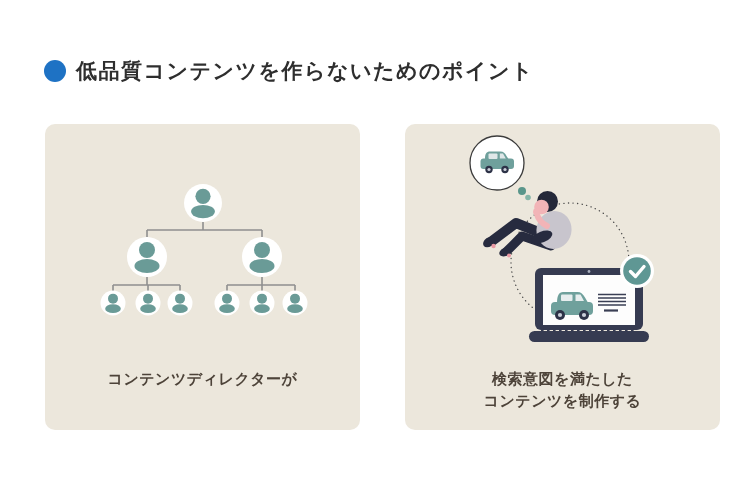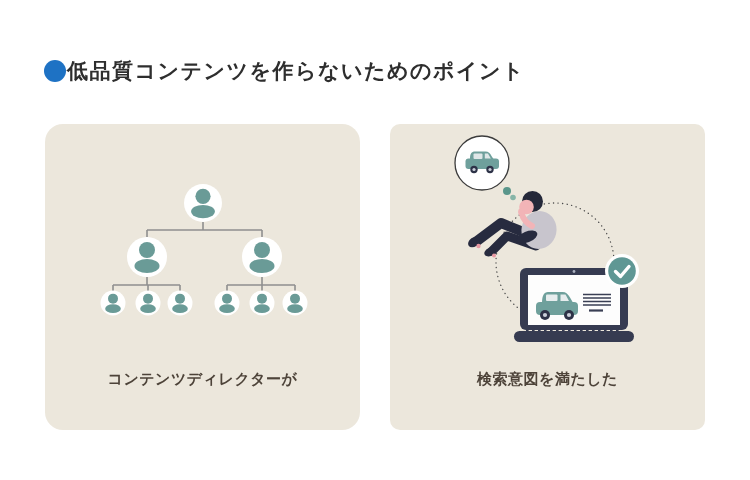--- a/index.html
+++ b/index.html
@@ -21,32 +21,32 @@
   html,body{width:750px;height:480px;}
   body{
     background:var(--bg);
     font-family:"Liberation Sans","DejaVu Sans",sans-serif;
     position:relative;
     overflow:hidden;
   }
   .page{position:relative;width:750px;height:480px;}
   .header{
     position:absolute;left:44px;top:58px;
-    display:flex;align-items:center;gap:1px;
+    display:flex;align-items:center;gap:10px;
   }
   .title{
     font-size:21px;font-weight:bold;color:var(--title);
     letter-spacing:1.5px;line-height:1.2;
   }
   .card{
     position:absolute;top:124px;width:315px;height:306px;
     background:var(--card-bg);border-radius:10px;
   }
-  .card.left{left:45px;border-radius:18px;}
-  .card.right{left:390px;}
+  .card.left{left:45px;}
+  .card.right{left:405px;}
   .illustration{position:absolute;inset:0;width:315px;height:306px;}
   .caption{
     position:absolute;left:0;right:0;top:244px;
     text-align:center;font-size:15px;font-weight:bold;
     color:var(--caption);line-height:22px;letter-spacing:0.5px;
   }
 </style>
 </head>
 <body>
 
@@ -150,16 +150,17 @@
             <circle cx="84" cy="45.5" r="1.6" fill="#c9ced8"></circle>
           <circle cx="100" cy="45.5" r="3.7" fill="#2d3247"></circle>
             <circle cx="100" cy="45.5" r="1.6" fill="#c9ced8"></circle>
         </g>
         <circle cx="117" cy="67" r="4" fill="#5a968b"></circle>
         <circle cx="123" cy="73.5" r="2.8" fill="#86b5a8"></circle>
       </g>
     </svg>
     <div class="caption">
       <div>検索意図を満たした</div>
+      <div>コンテンツを制作する</div>
     </div>
   </div>
 
 </div>
 
 </body></html>

